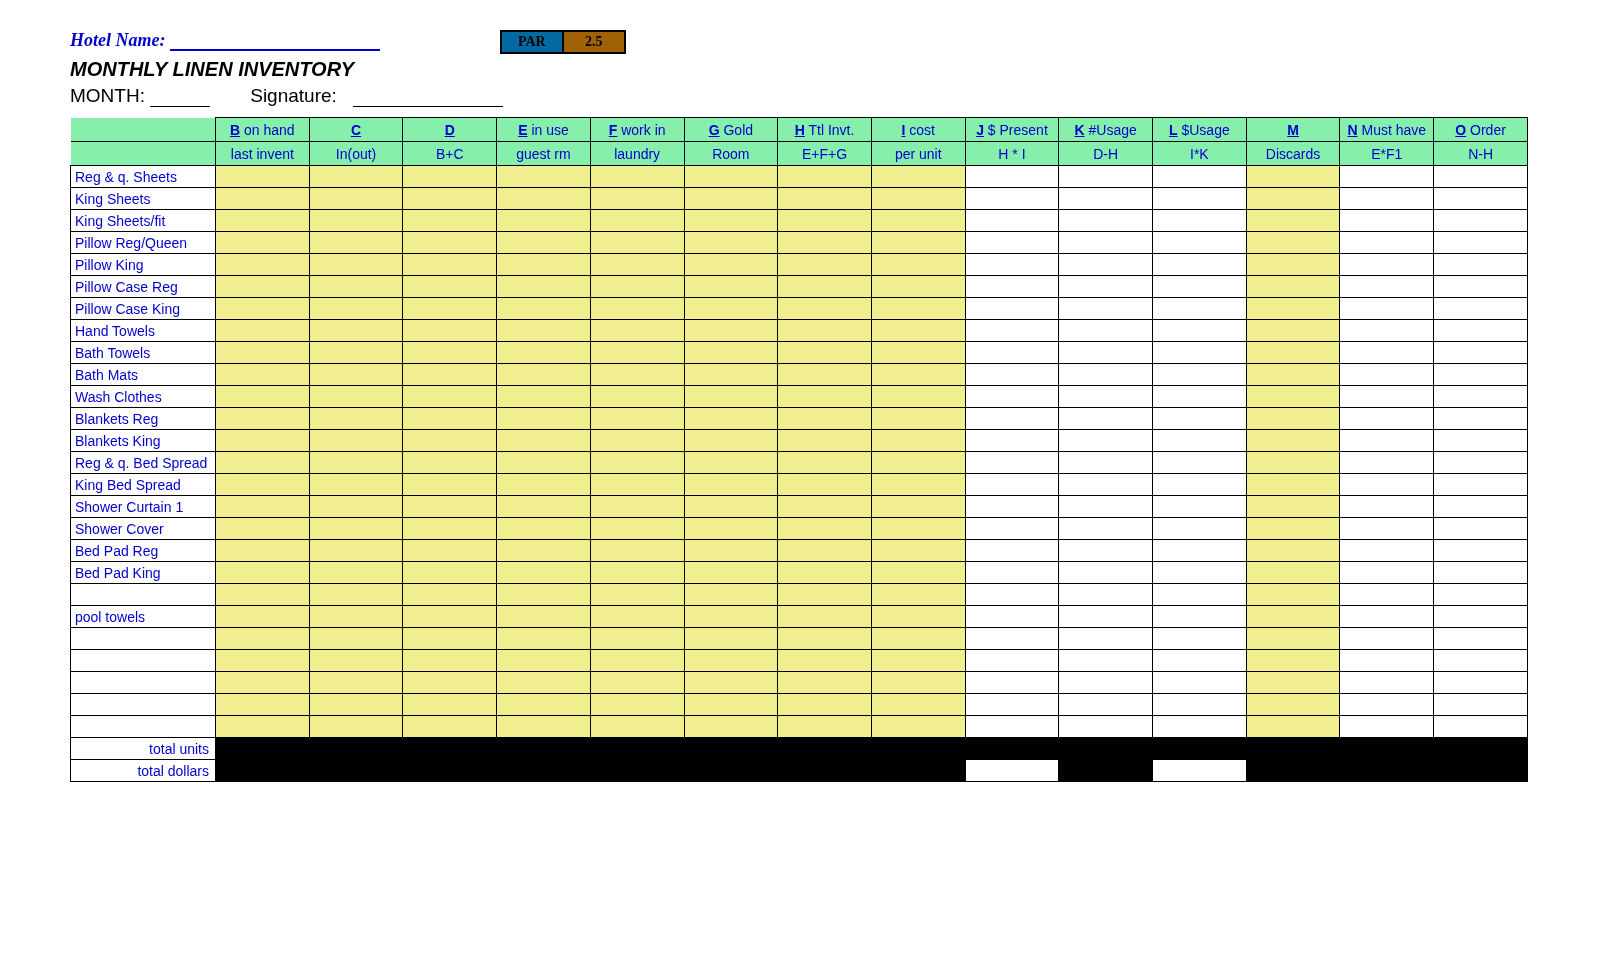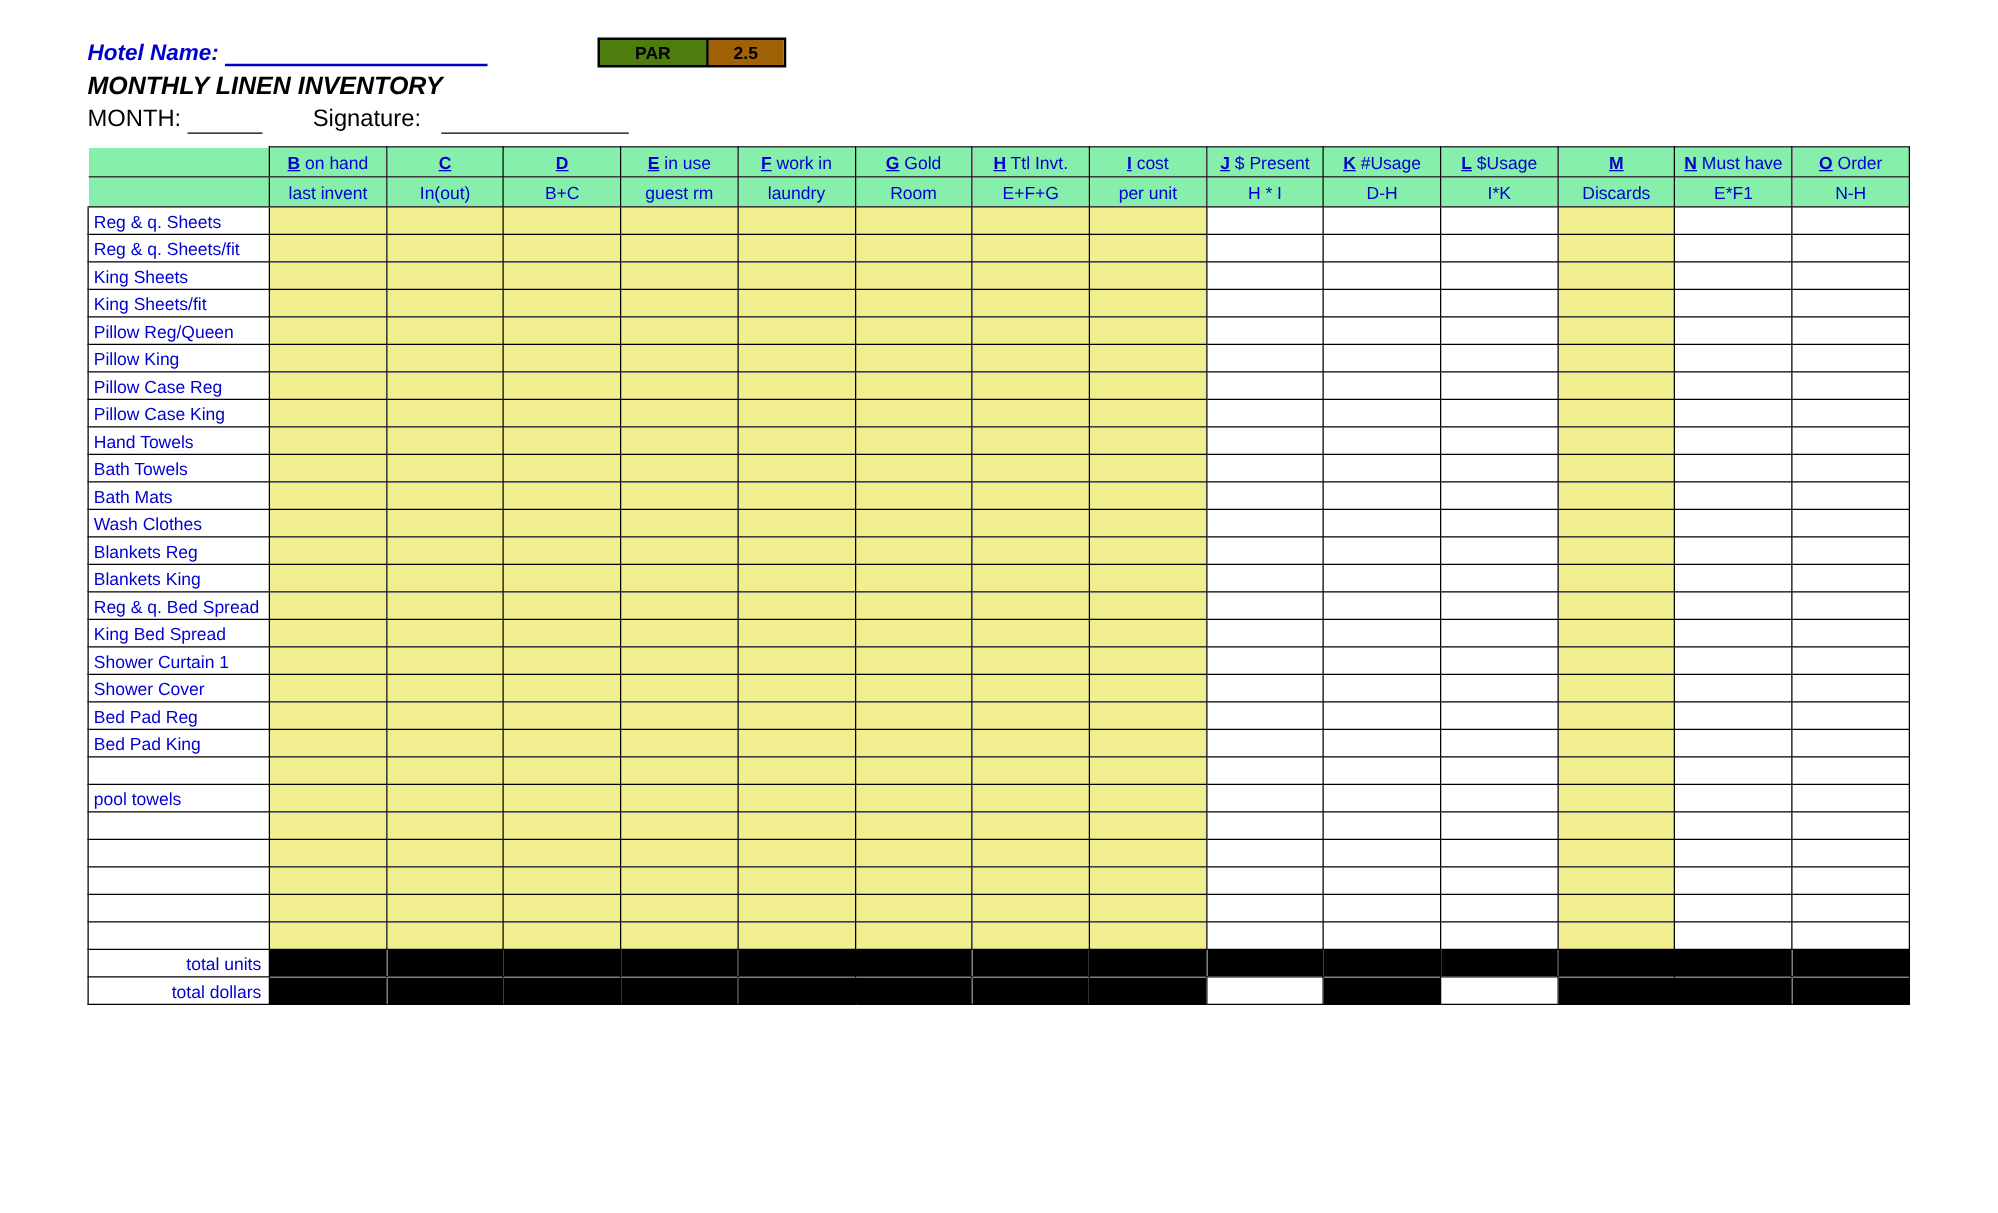--- a/index.html
+++ b/index.html
@@ -5,44 +5,44 @@
   * { box-sizing: border-box; }
   body {
     font-family: Arial, sans-serif;
     background: #fff;
     margin: 0;
     padding: 30px 70px;
     font-size: 14px;
   }
   .header-row {
     display: flex;
-    align-items: center;
-    gap: 88px;
+    gap: 120px;
     margin-bottom: 4px;
+    font-family: Liberation Serif, serif;
   }
   .hotel-name {
     color: #0000cc;
     font-weight: bold;
     font-size: 18px;
     font-style: italic;
   }
   .hotel-name .line {
     display: inline-block;
     border-bottom: 2px solid #0000cc;
     min-width: 210px;
     height: 1em;
     vertical-align: bottom;
   }
   .par-block {
     display: flex;
     border: 2px solid #000;
   }
   .par-label {
-    background: #4d7c0f;
-    padding: 2px 28px;
+    background: #0369a1;
+    padding: 2px 16px;
     font-weight: bold;
     border-right: 2px solid #000;
   }
   .par-value {
     background: #a16207;
     padding: 2px 18px;
     font-weight: bold;
     min-width: 60px;
     text-align: center;
   }
@@ -180,37 +180,20 @@
         <td class="yellow"></td>
         <td class="yellow"></td>
         <td class="white"></td>
         <td class="white"></td>
         <td class="white"></td>
         <td class="yellow"></td>
         <td class="white"></td>
         <td class="white"></td>
       </tr>
       <tr>
-        <td class="item-cell">Reg &amp; q.  Sheets/fit</td>
-        <td class="yellow"></td>
-        <td class="yellow"></td>
-        <td class="yellow"></td>
-        <td class="yellow"></td>
-        <td class="yellow"></td>
-        <td class="yellow"></td>
-        <td class="yellow"></td>
-        <td class="yellow"></td>
-        <td class="white"></td>
-        <td class="white"></td>
-        <td class="white"></td>
-        <td class="yellow"></td>
-        <td class="white"></td>
-        <td class="white"></td>
-      </tr>
-      <tr>
         <td class="item-cell">King Sheets</td>
         <td class="yellow"></td>
         <td class="yellow"></td>
         <td class="yellow"></td>
         <td class="yellow"></td>
         <td class="yellow"></td>
         <td class="yellow"></td>
         <td class="yellow"></td>
         <td class="yellow"></td>
         <td class="white"></td>

